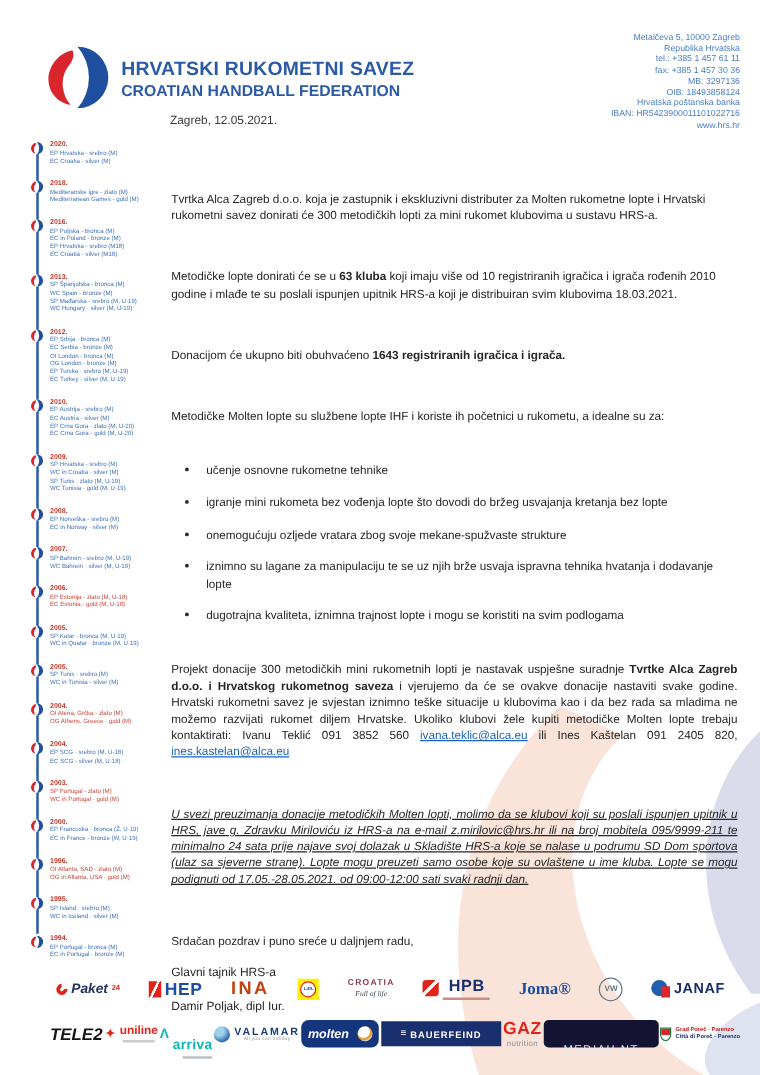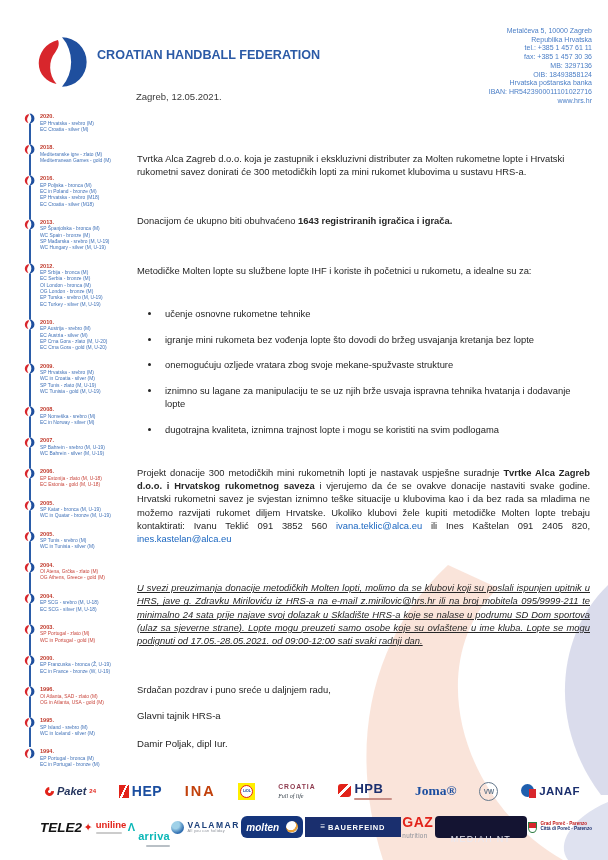--- a/index.html
+++ b/index.html
@@ -27,36 +27,36 @@
   .tl-texts { flex:1; }
   .tl-year { font-size:5.6px; font-weight:bold; color:#c0392b; margin-bottom:1.5px; }
   .tl-line { font-size:4.9px; line-height:6.3px; }
 
   
   .letter { position:absolute; left:137px; top:116px; width:453px; z-index:2; color:#262626; font-size:9.4px; line-height:13.2px; }
   .letter-title { text-align:center; font-weight:bold; font-size:10.3px; margin-bottom:16px; color:#1c1c1c; }
   .para { margin-bottom:11px;margin-top:36px; }
   .para.justify { text-align:justify; }
   .para b { font-weight:bold; }
-  .mail-link { color:#1a66c0; cursor:pointer; }
+  .mail-link { color:#1a66c0; text-decoration:underline; cursor:pointer; }
   ul.bullets { margin:30px 0 0 0; padding-left:24px; }
   ul.bullets li { margin-bottom:12.5px; padding-left:4px; }
   .p-projekt { margin-top:30px; margin-bottom:24px; }
   .p-underl { font-style:italic; text-decoration:underline; text-align:justify; margin-bottom:16px; }
   .closing { margin-bottom:13px; }
   .signature { text-align:left; padding-right:52px; margin-top:0; }
   .sig-line { margin-bottom:14px; font-size:9.6px; }
 
   
   .footer { position:absolute; left:0; right:0; top:776px; z-index:2;padding-left:12px; }
   .sp-row { display:flex; align-items:center; justify-content:space-between; }
   .sp-row1 { padding:0 28px 0 33px; height:30px; }
   .sp-row2 { padding:0 16px 0 28px; height:32px; margin-top:5px; }
   .sp { display:flex; align-items:center; gap:3px; }
-  .sp-col { display:flex; flex-direction:column; align-items:flex-start; line-height:1.05; }
+  .sp-col { display:flex; flex-direction:column; align-items:center; line-height:1.05; }
   .sub-bar { height:2px; width:36px; background:#d8b0a8; margin-top:1.5px; border-radius:1px; }
 
   .pk-swoosh { width:9px; height:9px; border:3px solid #e2231a; border-top-color:transparent; border-radius:50%; transform:rotate(40deg); }
   .pk-word { font-style:italic; font-weight:bold; font-size:11px; color:#25355e; }
   .pk-num { font-size:6px; font-weight:bold; color:#e2231a; align-self:flex-start; margin-top:3px; }
 
   .hep-mark { width:10px; height:13px; background:linear-gradient(115deg,#e2231a 0 42%,#ffffff 42% 56%,#e2231a 56% 100%); }
   .hep-word { font-weight:bold; font-size:14px; color:#1b4ea0; letter-spacing:.5px; }
 
   .ina-word { font-weight:bold; font-size:14.5px; color:#c2410c; letter-spacing:2px; }
@@ -124,20 +124,21 @@
     <path d="M300,35 C248,85 240,175 293,245 L300,245 Z" fill="#d8daeb" opacity="0.95"></path>
     <path d="M300,252 C262,268 248,295 260,310 L300,310 Z" fill="#dfe2f0"></path>
   </svg>
 
   <svg class="hrs-logo" viewBox="0 0 40 38">
     <path d="M20,1 A18,18 0 0 1 20,37 A24,26 0 0 0 20,1 Z" fill="#1f4f9e"></path>
     <path d="M17,3 C8,5 3,13 3,20 C3,28 9,34 16,35 C10,28 10,18 15,12 C18,8 18,5 17,3 Z" fill="#d8262c"></path>
     <path d="M14,6 C10,8 8,12 8,15 C11,13 14,10 14,6 Z" fill="#ffffff" opacity="0.0"></path>
   </svg>
   <div class="org-block">
+    <div class="org-hr">HRVATSKI RUKOMETNI SAVEZ</div>
     <div class="org-en">CROATIAN HANDBALL FEDERATION</div>
   </div>
   <div class="contact">
 
   <div class="contact-line">Metalčeva 5, 10000 Zagreb</div>
       <div class="contact-line">Republika Hrvatska</div>
       <div class="contact-line">tel.: +385 1 457 61 11</div>
       <div class="contact-line">fax: +385 1 457 30 36</div>
       <div class="contact-line">MB: 3297136</div>
       <div class="contact-line">OIB: 18493858124</div>
@@ -446,20 +447,21 @@
             <div class="tl-line" style="color: rgb(65, 114, 184);">EC in Portugal - bronze (M)</div>
           </div>
         </div>
       </div>
     </div>
 
   <div class="letter">
 
     <p class="para">Tvrtka Alca Zagreb  d.o.o. koja je zastupnik i ekskluzivni distributer za Molten rukometne lopte i Hrvatski rukometni savez donirati će 300 metodičkih lopti za mini rukomet klubovima u sustavu HRS-a.</p>
 
+    <p class="para"><span>Metodičke lopte donirati će se u </span><b>63 kluba</b><span> koji imaju više od 10 registriranih igračica i igrača  rođenih 2010 godine i mlađe te su poslali ispunjen upitnik HRS-a koji je distribuiran svim klubovima 18.03.2021.</span></p>
 
     <p class="para"><span>Donacijom će ukupno biti obuhvaćeno </span><b>1643 registriranih igračica i igrača.</b></p>
 
     <p class="para">Metodičke Molten lopte su službene lopte IHF  i koriste ih početnici u rukometu, a idealne su za:</p>
 
     <ul class="bullets">
 
     <li>učenje osnovne rukometne tehnike</li>
         <li>igranje mini rukometa bez vođenja lopte što dovodi do bržeg  usvajanja kretanja bez lopte</li>
         <li>onemogućuju ozljede vratara zbog  svoje mekane-spužvaste  strukture</li>

